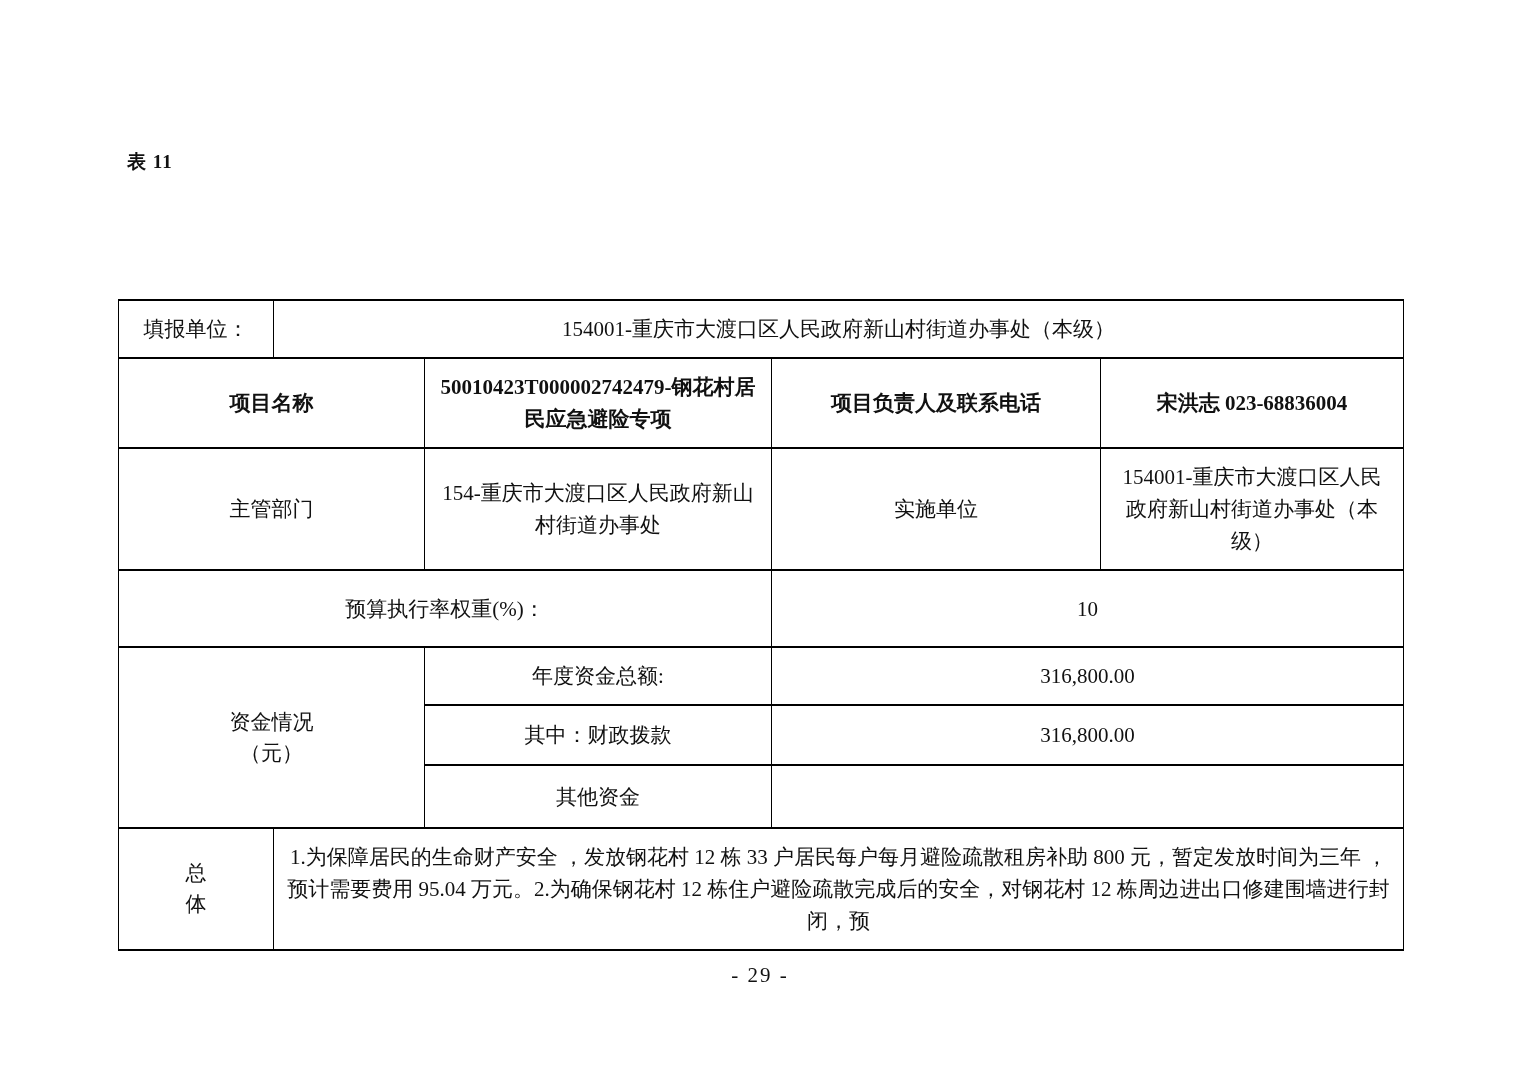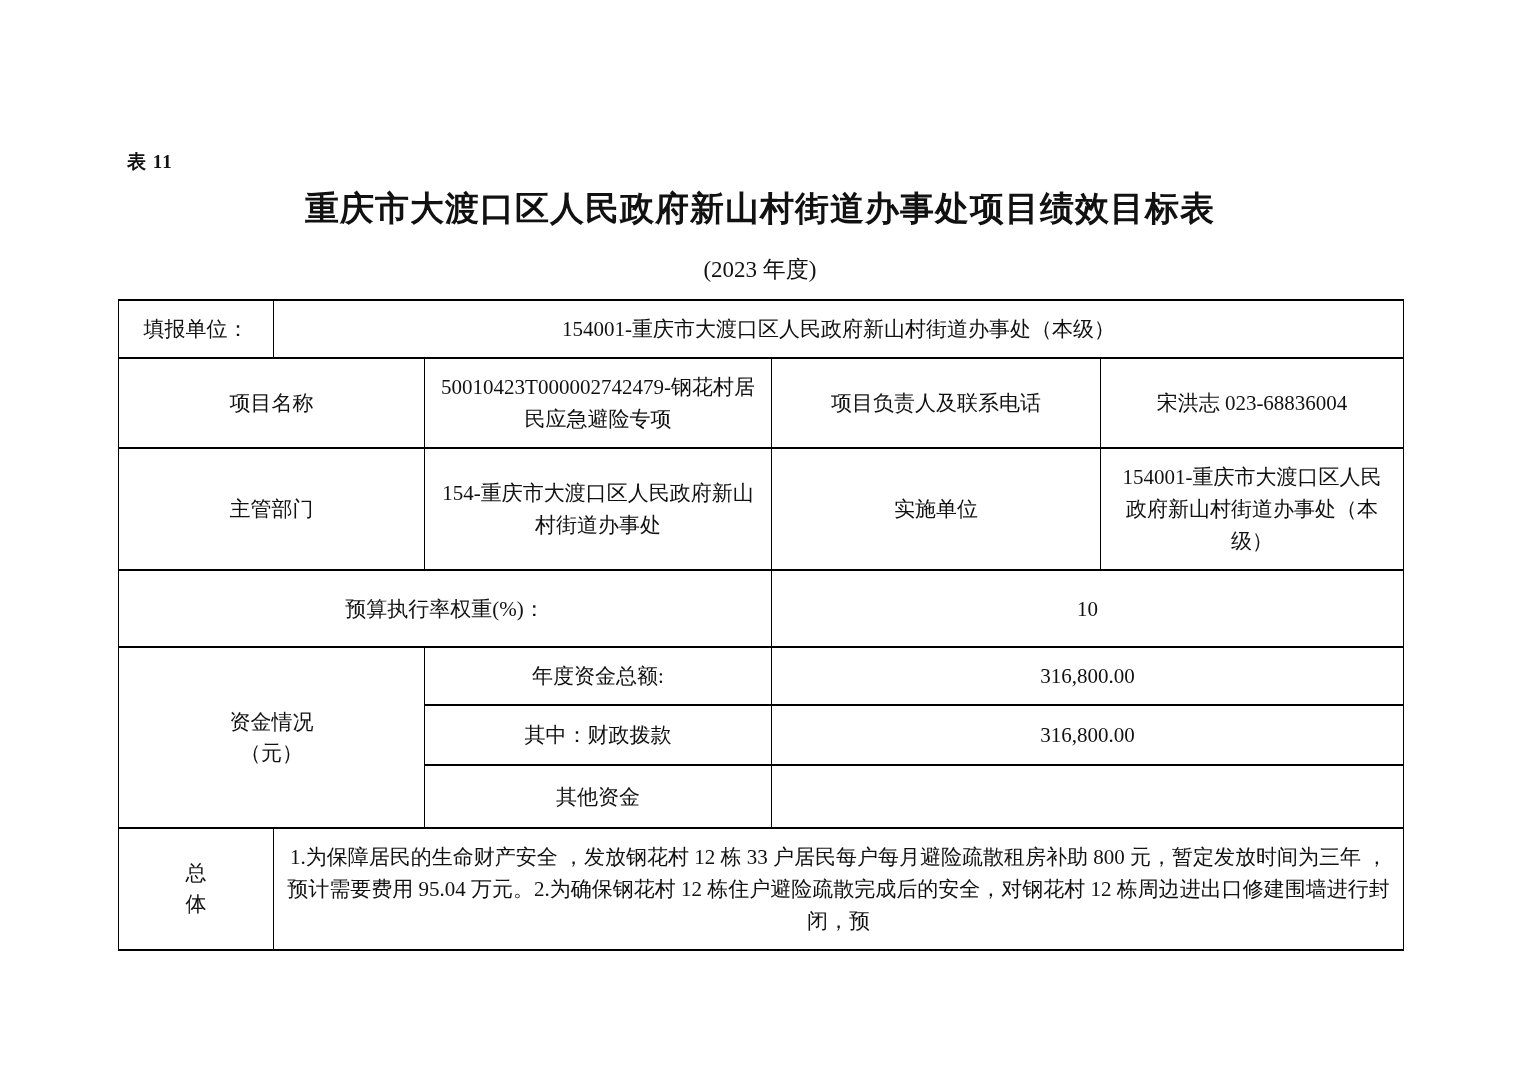--- a/index.html
+++ b/index.html
@@ -68,21 +68,21 @@
   td.aj {
     text-align: justify;
     text-align-last: auto;
     padding-left: 14px;
     padding-right: 14px;
     line-height: 33px;
     margin-left: 42px;
   }
   .stack span { display: block; line-height: 31px; }
   .r1 { height: 55px; }
-  .r2 { height: 67px; }
+  .r2 { height: 67px; font-weight: bold; }
   .r3 { height: 83px; margin-top: 15px; }
   .r4 { height: 77px; }
   .r5 { height: 58px; }
   .r6 { height: 60px; }
   .r7 { height: 63px; }
   .r8 { height: 89px; }
   .page-num {
     position: absolute;
     left: 0;
     top: 963px;
@@ -92,23 +92,21 @@
     letter-spacing: 2px;
   }
 </style>
 </head>
 <body>
 
 <div class="sheet">
 
   <div class="table-no">表 11</div>
 
-  <h1 class="doc-title">重庆市大渡口区人民政府新山村街道办事处项目绩效目标表</h1>
 
-  <div class="doc-subtitle">(2023 年度)</div>
 
   <table class="form">
     <colgroup>
       <col style="width:155px">
       <col style="width:151px">
       <col style="width:347px">
       <col style="width:329px">
       <col style="width:303px">
     </colgroup>
     <tbody>
@@ -155,14 +153,15 @@
           <div class="stack">
             <span>总</span>
             <span>体</span>
           </div>
         </td>
         <td class="aj" colspan="4">1.为保障居民的生命财产安全 ，发放钢花村 12 栋 33 户居民每户每月避险疏散租房补助 800 元，暂定发放时间为三年 ，预计需要费用 95.04 万元。2.为确保钢花村 12 栋住户避险疏散完成后的安全，对钢花村 12 栋周边进出口修建围墙进行封闭，预</td>
       </tr>
     </tbody>
   </table>
 
+  <div class="page-num">- 29 -</div>
 
 </div>
 
 </body></html>

